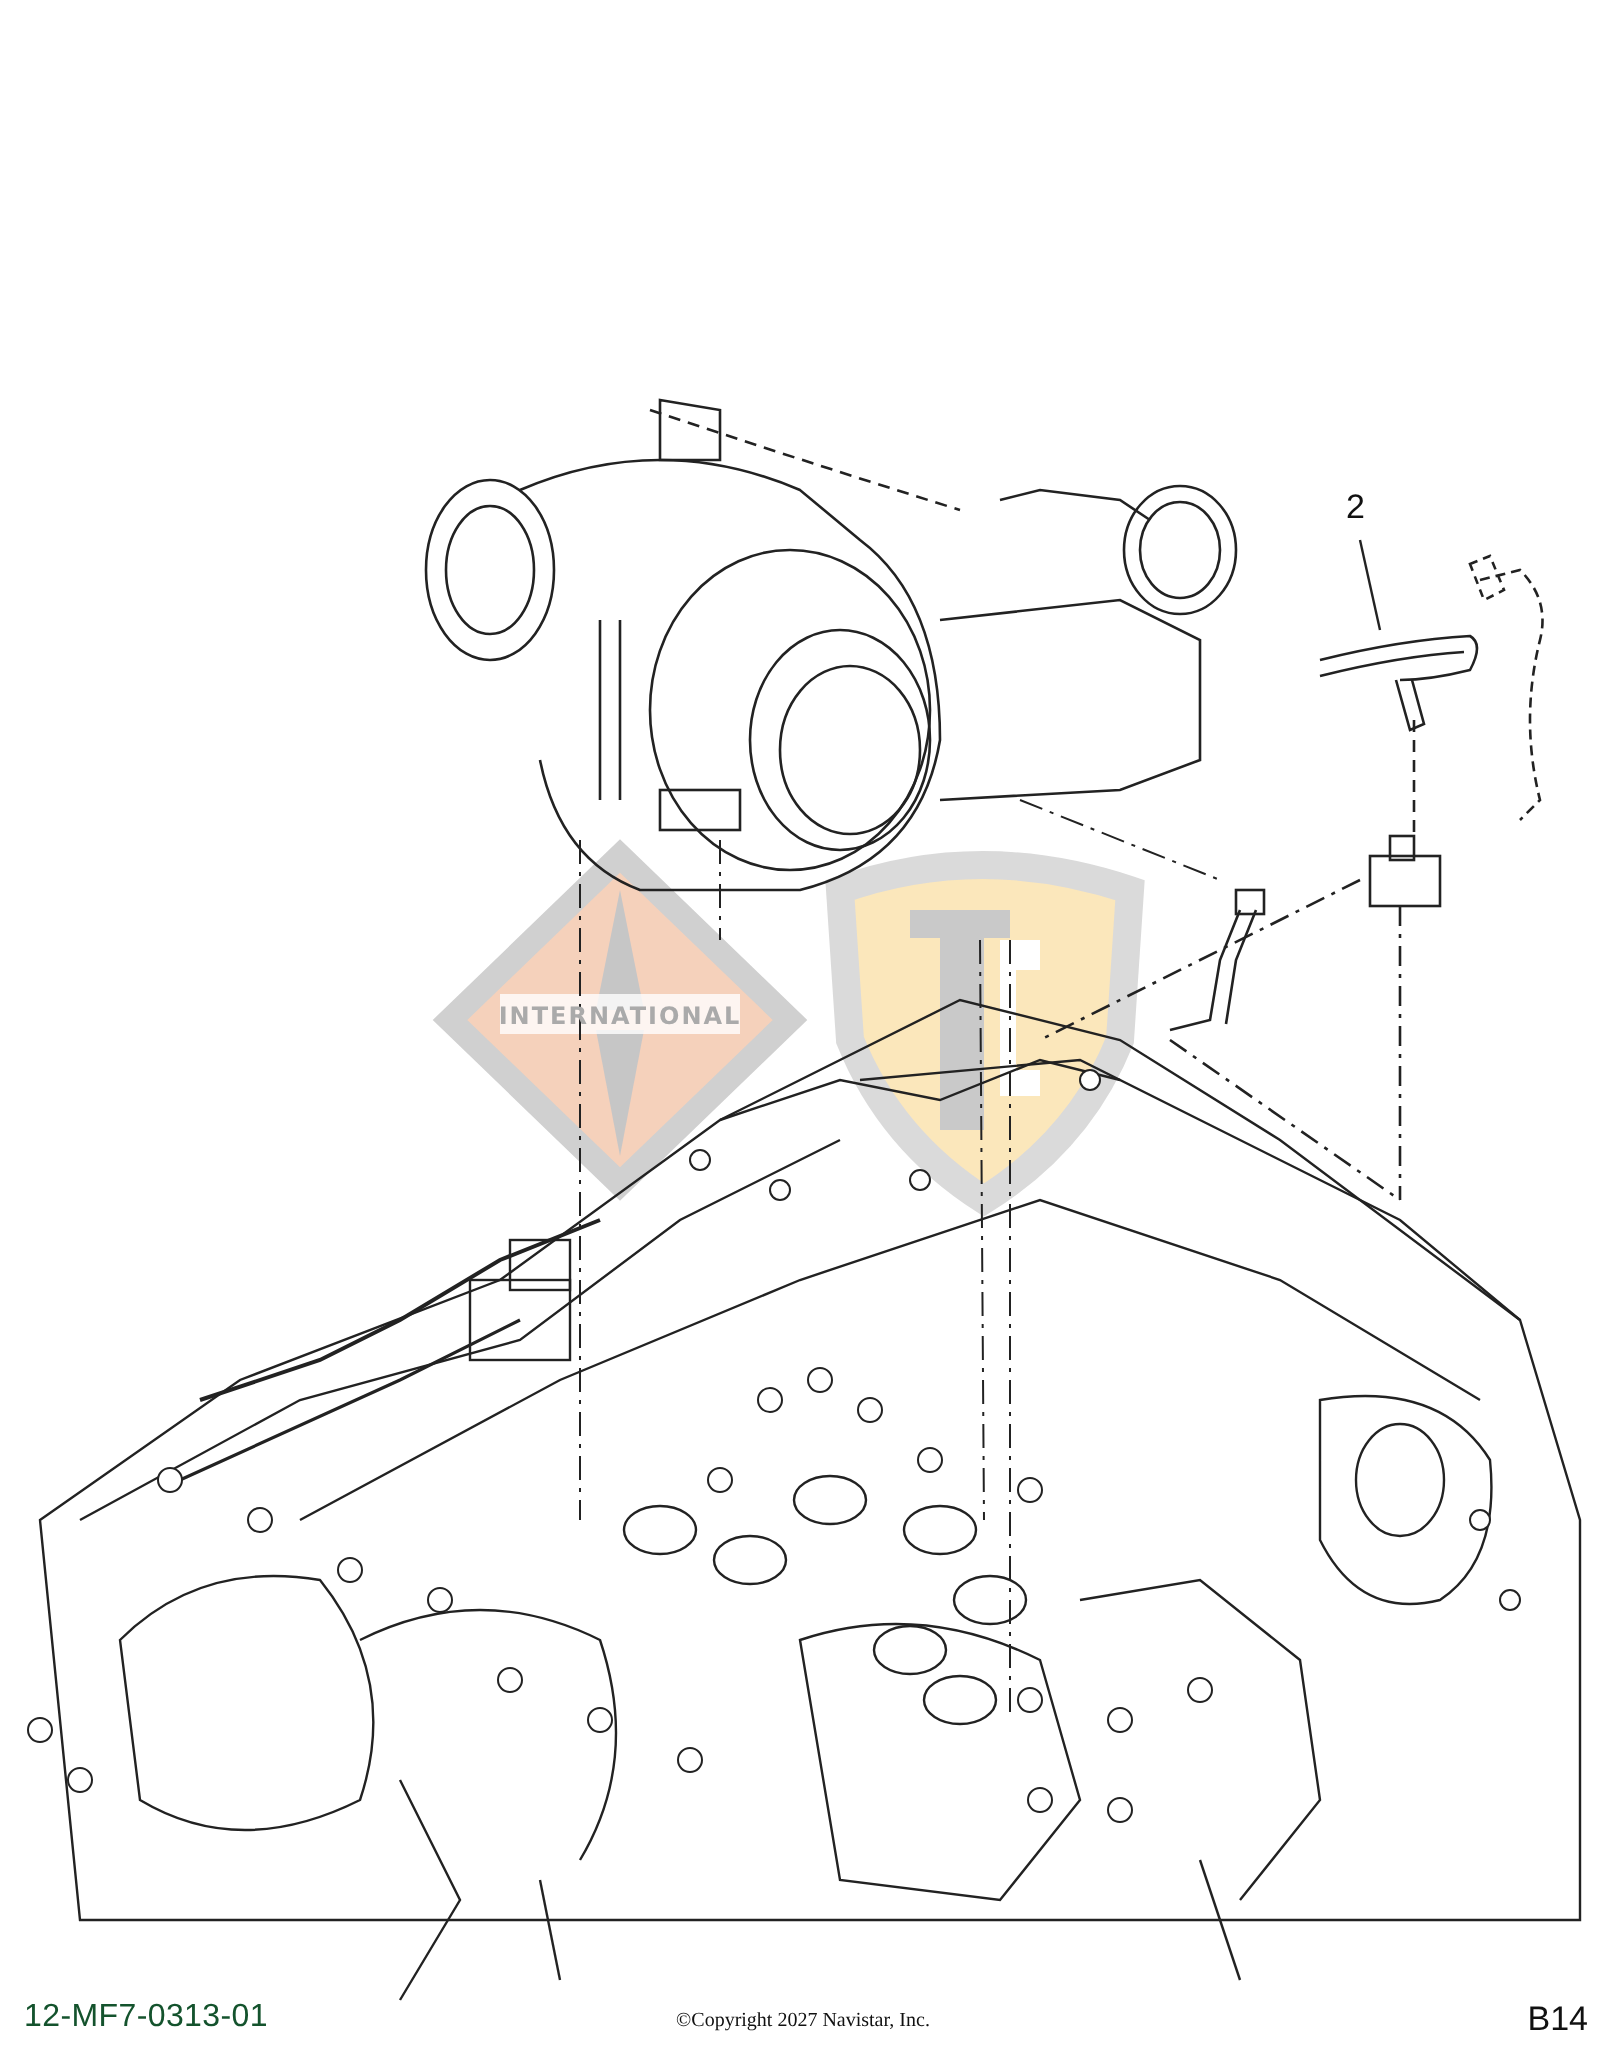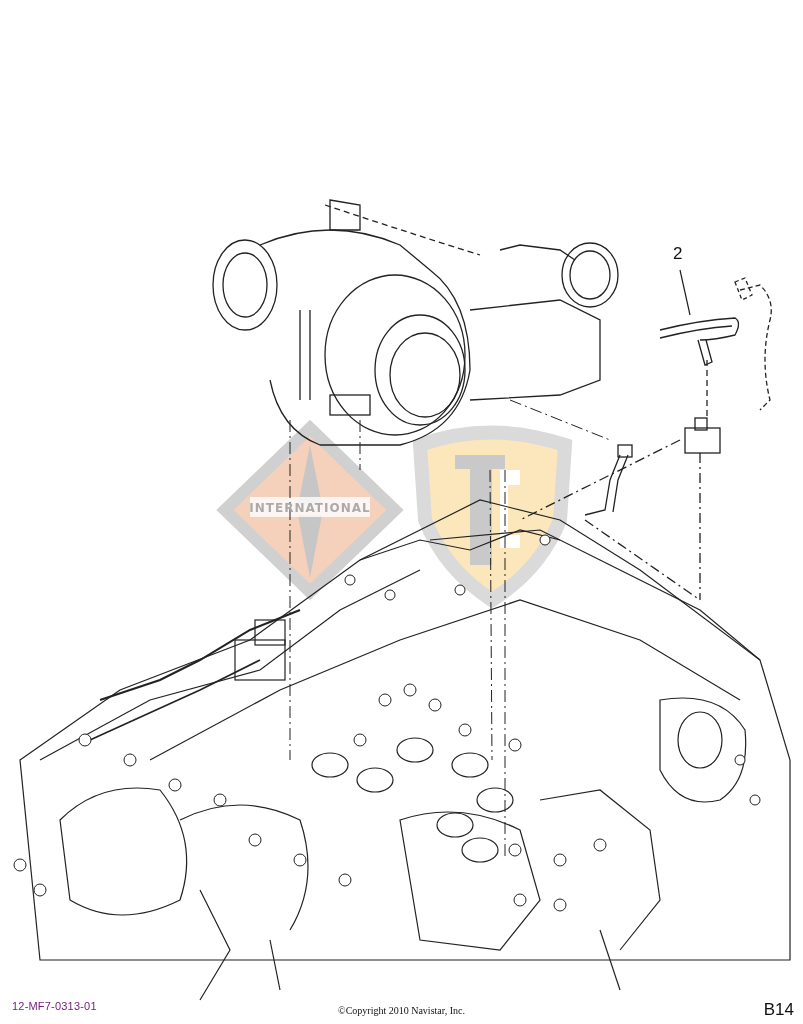--- a/index.html
+++ b/index.html
@@ -1,18 +1,18 @@
 <!DOCTYPE html>
 <html><head>
   <meta charset="utf-8">
   <style>
     html, body { margin:0; padding:0; background:#ffffff; }
     body { width:803px; height:1024px; position:relative; overflow:hidden; font-family:"Liberation Sans", sans-serif; }
     .canvas { position:absolute; left:0; top:0; width:803px; height:1024px; }
-    .footer-left { position:absolute; left:12px; top:1000px; font-family:"Liberation Sans", sans-serif; font-size:11px; color:#701a75; letter-spacing:0.2px; }
+    .footer-left { position:absolute; left:12px; top:1000px; font-family:"Liberation Sans", sans-serif; font-size:16px; color:#14532d; letter-spacing:0.2px; }
     .footer-center { position:absolute; left:0; right:0; top:1005px; text-align:center; font-family:"Liberation Serif", serif; font-size:10px; color:#111; }
     .footer-right { position:absolute; right:9px; top:1000px; font-family:"Liberation Sans", sans-serif; font-size:17px; color:#111; }
     .callout { position:absolute; left:673px; top:244px; font-family:"Liberation Sans", sans-serif; font-size:17px; color:#111; }
   </style>
 </head>
 <body>
 
 <svg class="canvas" viewBox="0 0 803 1024" xmlns="http://www.w3.org/2000/svg">
 
   <g opacity="0.85">
@@ -128,14 +128,14 @@
     <line x1="510" y1="400" x2="610" y2="440"></line>
     <line x1="360" y1="420" x2="360" y2="470"></line>
   </g>
 
   <text x="310" y="512" text-anchor="middle" font-family="'DejaVu Sans', sans-serif" font-weight="bold" font-size="12" fill="#aaaaaa" letter-spacing="1">INTERNATIONAL</text>
 </svg>
 
 <div class="callout">2</div>
 
 <div class="footer-left">12-MF7-0313-01</div>
-<div class="footer-center">©Copyright 2010 Navistar, Inc.</div>
+<div class="footer-center">©Copyright 2027 Navistar, Inc.</div>
 <div class="footer-right">B14</div>
 
 </body></html>

